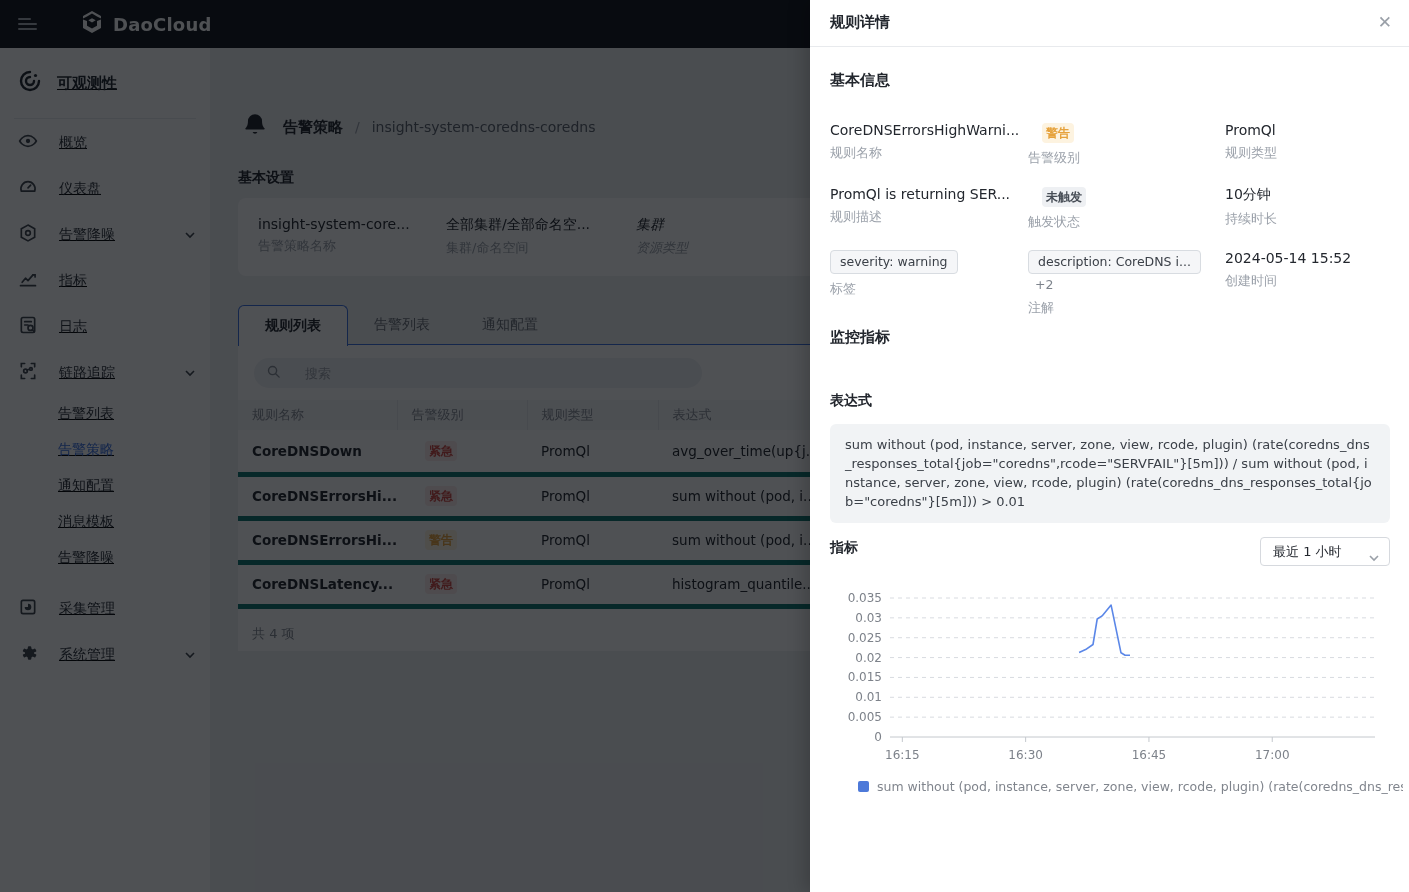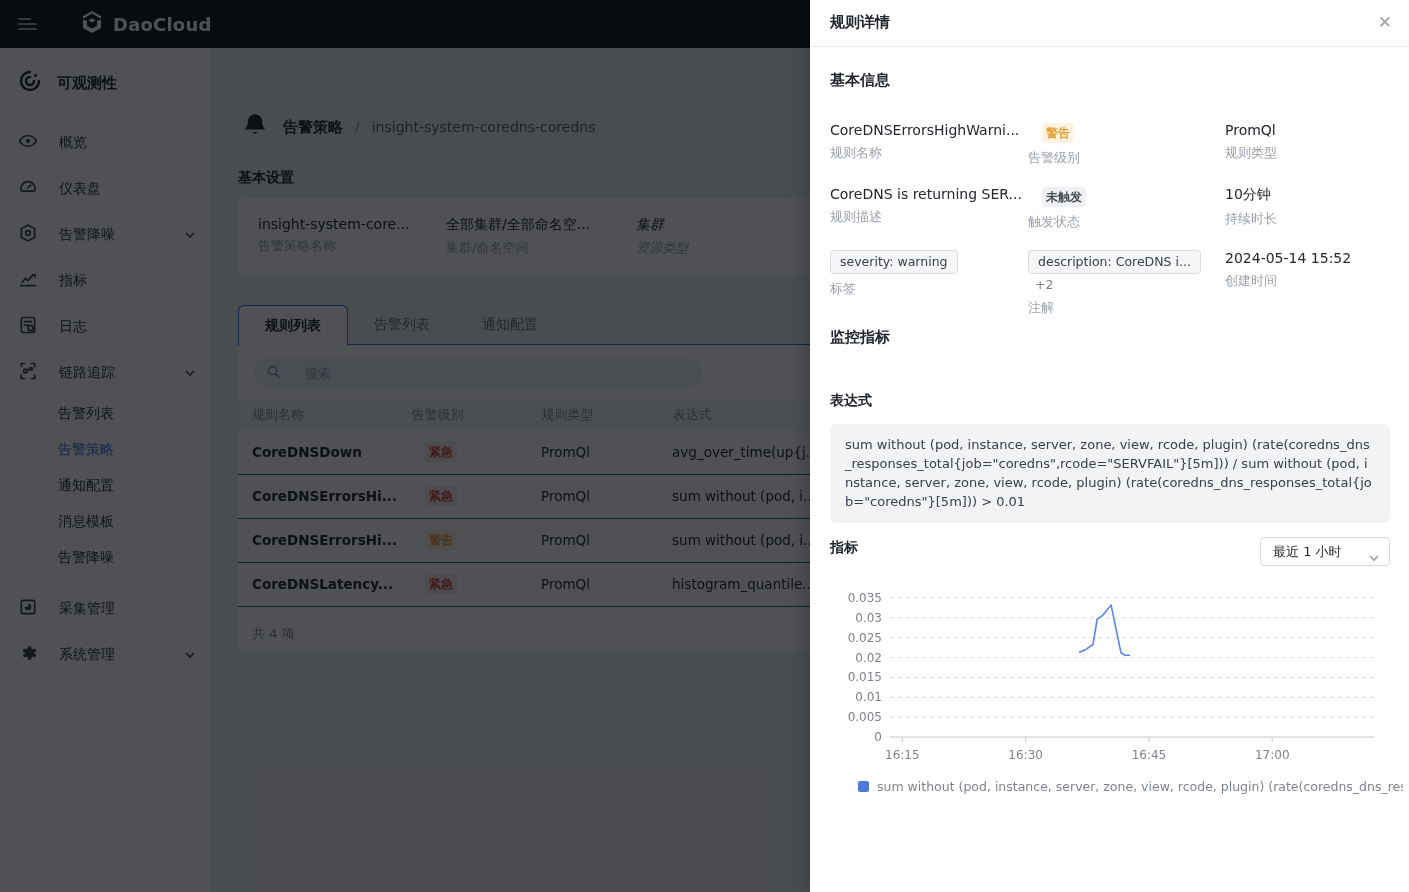--- a/index.html
+++ b/index.html
@@ -11,21 +11,21 @@
   .hamburger { margin-left:18px; width:20px; cursor:pointer; }
   .hamburger span { display:block; height:2px; background:#a9adb4; border-radius:1px; margin:3px 0; }
   .hamburger span:nth-child(1){ width:13px; }
   .hamburger span:nth-child(2){ width:19px; }
   .hamburger span:nth-child(3){ width:19px; }
   .brand { display:flex; align-items:center; margin-left:42px; }
   .brand svg { width:24px; height:24px; }
   .brand-name { color:#ffffff; font-size:18px; font-weight:bold; margin-left:9px; letter-spacing:.2px; }
 
   
-  .sidebar { position:absolute; left:0; top:48px; width:210px; height:844px; background:#ffffff; z-index:1; }
+  .sidebar { position:absolute; left:0; top:48px; width:210px; height:844px; background:#ffffff; z-index:1;text-decoration:underline; }
   .product { display:flex; align-items:center; height:70px; padding-left:18px; }
   .product svg { width:24px; height:24px; color:#20252c; }
   .product-name { font-size:15px; font-weight:bold; color:#20252c; margin-left:15px; }
   .side-divider { height:1px; background:#e8eaed; margin:0 14px; }
   .nav { margin-top:1px; }
   .nav-item { position:relative; height:46px; display:flex; align-items:center; padding-left:18px; cursor:pointer; color:#2b3038; }
   .nav-item svg { width:20px; height:20px; color:#3d434c; flex:0 0 auto; }
   .nav-label { font-size:14px; margin-left:21px; }
   .nav-chevron { position:absolute; right:14px; color:#8d929a; }
   .nav-chevron svg { width:12px; height:12px; }
@@ -54,21 +54,21 @@
   .tab.active { position:relative; top:0; height:41px; background:#ffffff; border:1.5px solid #3a6fe0; border-bottom:none; border-radius:6px 6px 0 0; color:#23272e; font-weight:bold; z-index:4; }
   .rules-panel { position:absolute; left:28px; top:296px; width:1140px; height:307px; background:#ffffff; border-top:1.5px solid #3a6fe0; z-index:2; }
   .search-box { position:absolute; left:16px; top:13px; width:448px; height:30px; background:#eef0f3; border-radius:15px; display:flex; align-items:center; padding-left:12px; }
   .search-box svg { width:15px; height:15px; color:#878d96; }
   .search-box input { border:none; outline:none; background:transparent; font-size:13px; color:#be185d; margin-left:24px; width:380px; font-family:inherit; }
   .search-box input::placeholder { color:#9ba1aa; }
 
   table.rules { position:absolute; left:0; top:55px; width:1140px; border-collapse:collapse; }
   table.rules th { height:30px; text-align:left; font-size:13px; font-weight:normal; color:#868c95; background:#f6f7f9; padding-left:14px; border-right:1px solid #e4e6ea; }
   table.rules th:last-child { border-right:none; }
-  table.rules td { height:44px; font-size:13.5px; color:#23272e; padding-left:14px; border-bottom:1px solid #0f766e; }
+  table.rules td { height:44px; font-size:13.5px; color:#23272e; padding-left:14px; border-bottom:5px solid #0f766e; }
   td.rule-name { font-weight:bold; }
   .col-name { width:132px; } .col-level { width:130px; } .col-type { width:131px; }
   .badge { display:inline-block; font-size:12px; font-weight:bold; padding:3px 4px; border-radius:4px; line-height:1.2;margin-left:14px; }
   .badge[data-kind="critical"] { color:#cf4944; background:#fbeae9; }
   .badge[data-kind="warning"] { color:#e6a23c; background:#fdf3e0; }
   .badge[data-kind="neutral"] { color:#474d56; background:#eef0f3; }
   .table-footer { position:absolute; left:14px; top:280px; font-size:13px; color:#868c95;text-align:right; }
 
   
   .overlay { position:absolute; left:0; top:0; width:100%; height:100%; background:rgba(4,7,11,0.70); z-index:10; }
@@ -322,21 +322,21 @@
   <div class="info-field ic1 ir0">
     <div><span class="badge" data-kind="warning">警告</span></div>
     <div class="fl">告警级别</div>
   </div>
   <div class="info-field ic2 ir0">
     <div class="fv">PromQl</div>
     <div class="fl">规则类型</div>
   </div>
 
   <div class="info-field ic0 ir1">
-    <div class="fv">CoreDNS is returning SER...</div>
+    <div class="fv">PromQl is returning SER...</div>
     <div class="fl">规则描述</div>
   </div>
   <div class="info-field ic1 ir1">
     <div><span class="badge" data-kind="neutral">未触发</span></div>
     <div class="fl">触发状态</div>
   </div>
   <div class="info-field ic2 ir1">
     <div class="fv">10分钟</div>
     <div class="fl">持续时长</div>
   </div>

